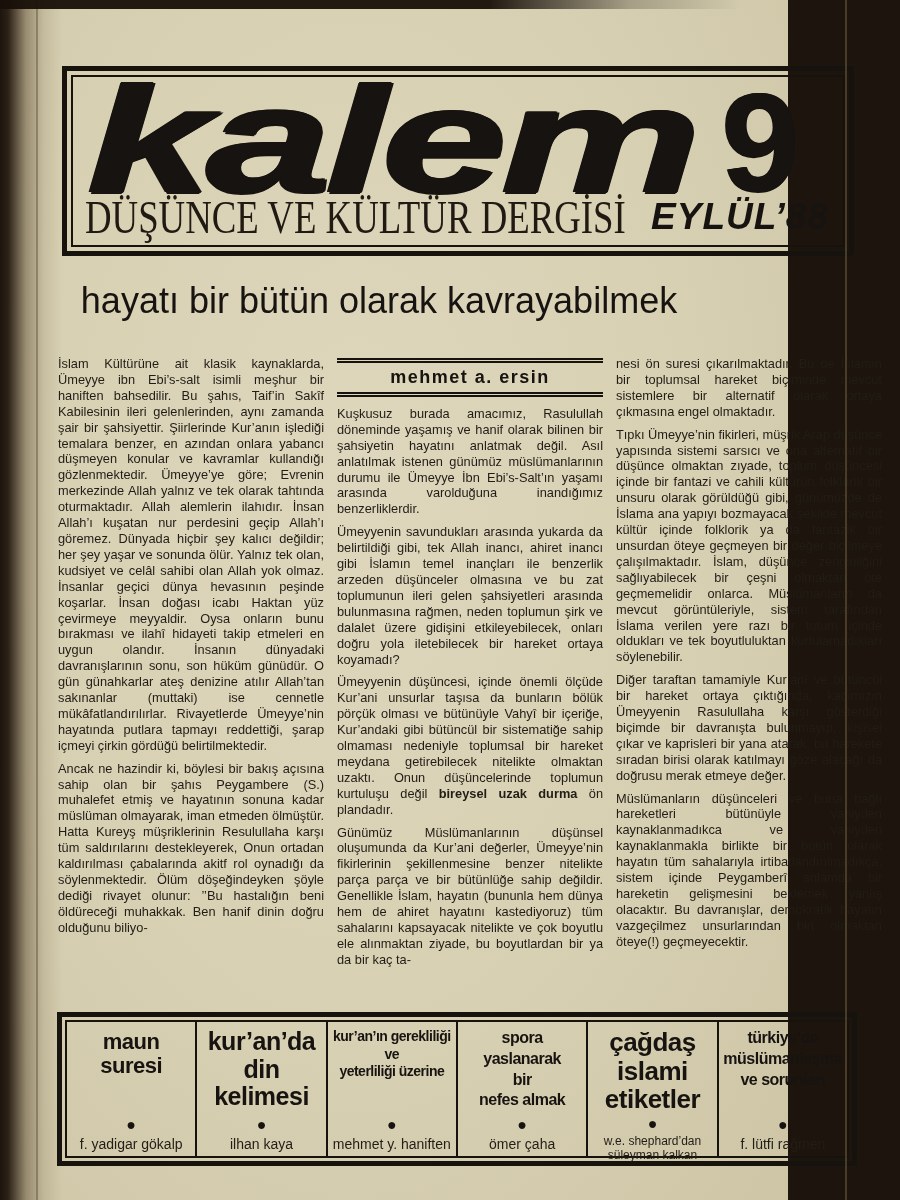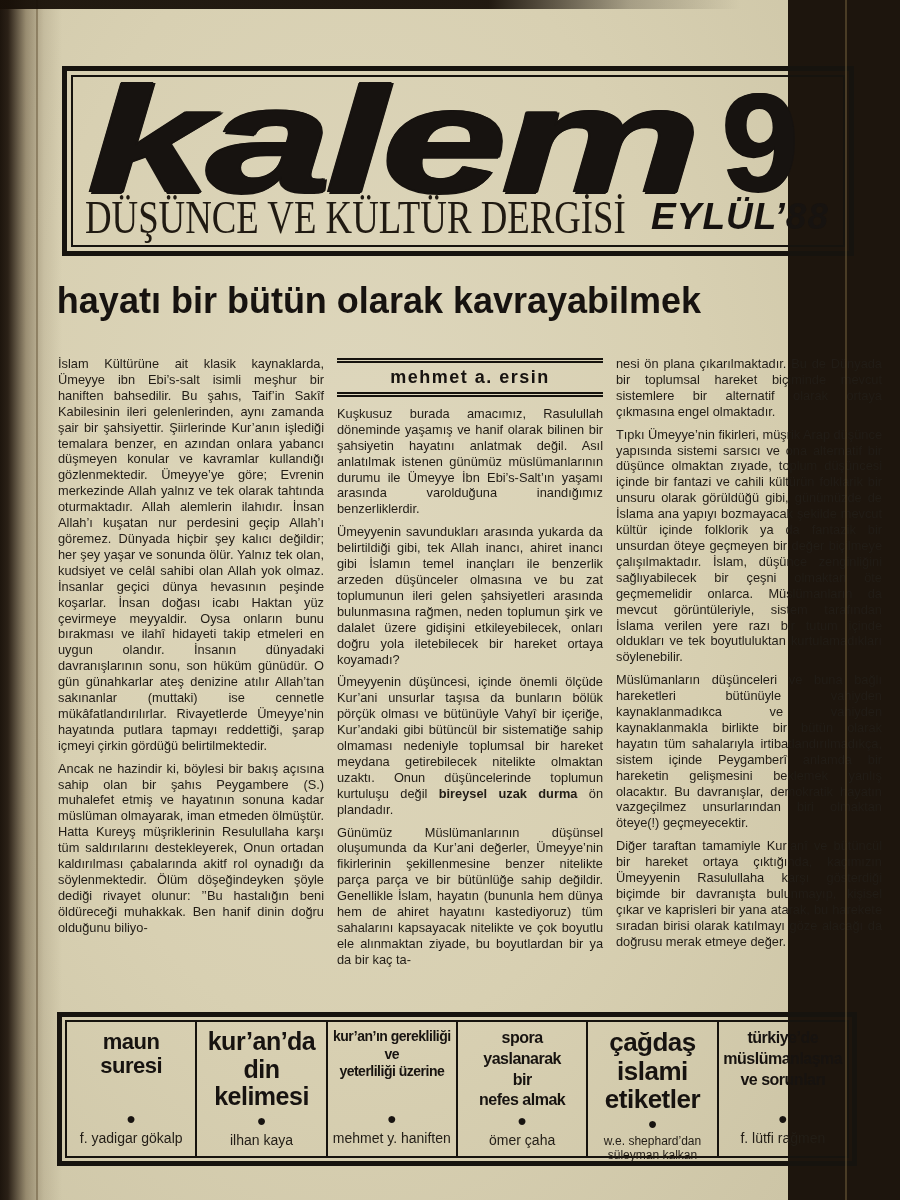--- a/index.html
+++ b/index.html
@@ -26,37 +26,37 @@
      text-shadow:1.5px 0 #171310,-1.5px 0 #171310,0 1.5px #171310,0 -1.5px #171310,1px 1px #171310,-1px -1px #171310;}
   .logo-number{position:absolute;right:44px;top:-4px;font-size:140px;line-height:140px;
      font-weight:bold;color:#171310;
      text-shadow:1px 0 #171310,-1px 0 #171310,0 1px #171310;}
   .logo-sub-title{position:absolute;left:12px;bottom:4px;font-family:"Liberation Serif","DejaVu Serif",serif;
      font-size:46px;line-height:1;color:#201a12;transform:scaleX(0.8);transform-origin:left bottom;white-space:nowrap;}
   .logo-sub-date{position:absolute;right:14px;bottom:10px;font-size:37px;line-height:1;
      font-weight:bold;letter-spacing:1px;color:#171310;font-style:italic;}
   
   .headline{position:absolute;left:0;right:30px;top:280px;text-align:center;
-     font-size:36px;font-weight:bold;letter-spacing:0;color:#171310;}
+     font-size:36px;font-weight:normal;letter-spacing:0;color:#171310;}
   
   .columns{position:absolute;left:58px;top:356px;width:824px;height:654px;
      display:flex;gap:13px;overflow:hidden;}
   .col{width:266px;flex:0 0 266px;text-align:justify;font-size:12.8px;line-height:15.9px;
      font-weight:500;color:#211c16;}
   .col p{margin:0 0 7px 0;}
   .author-box{border-top:5px double #16130e;border-bottom:5px double #16130e;
      padding:7px 0 6px 0;margin:2px 0 9px 0;text-align:center;
      font-size:18px;font-weight:bold;letter-spacing:1.5px;color:#171310;}
   .boldrun{font-weight:bold;}
   
   .toc{position:absolute;left:57px;top:1012px;width:800px;height:154px;
      border:5px solid #16130e;padding:3px;box-sizing:border-box;}
   .toc-inner{display:flex;width:100%;height:100%;border:2px solid #16130e;box-sizing:border-box;}
   .toc-cell{flex:1 1 0;display:flex;flex-direction:column;
-     padding:6px 3px 10px 3px;border-right:2px solid #16130e;text-align:center;box-sizing:border-box;}
+     padding:6px 3px 4px 3px;border-right:2px solid #16130e;text-align:center;box-sizing:border-box;}
   .toc-cell:last-child{border-right:none;}
   .toc-title{font-weight:bold;white-space:pre-line;line-height:1.1;letter-spacing:-0.5px;color:#171310;}
   .c0 .toc-title{font-size:22px;margin-top:2px;}
   .c1 .toc-title{font-size:25px;}
   .c2 .toc-title{font-size:14px;line-height:1.25;}
   .c3 .toc-title{font-size:16px;line-height:1.3;}
   .c4 .toc-title{font-size:26px;}
   .c5 .toc-title{font-size:16px;line-height:1.3;}
   .toc-spacer{flex:1 1 auto;}
   .toc-bullet{font-size:16px;line-height:1;margin:2px 0 3px 0;color:#171310;}
@@ -85,24 +85,24 @@
       <p>Ancak ne hazindir ki, böylesi bir bakış açısına sahip olan bir şahıs Peygambere (S.) muhalefet etmiş ve hayatının sonuna kadar müslüman olmayarak, iman etmeden ölmüştür. Hatta Kureyş müşriklerinin Resulullaha karşı tüm saldırılarını destekleyerek, Onun ortadan kaldırılması çabalarında akitf rol oynadığı da söylenmektedir. Ölüm döşeğindeyken şöyle dediği rivayet olunur: ’’Bu hastalığın beni öldüreceği muhakkak. Ben hanif dinin doğru olduğunu biliyo-</p>
     </div>
     <div class="col">
       <div class="author-box">mehmet a. ersin</div>
       <p>Kuşkusuz burada amacımız, Rasulullah döneminde yaşamış ve hanif olarak bilinen bir şahsiyetin hayatını anlatmak değil. Asıl anlatılmak istenen günümüz müslümanlarının durumu ile Ümeyye İbn Ebi’s-Salt’ın yaşamı arasında varolduğuna inandığımız benzerliklerdir.</p>
       <p>Ümeyyenin savundukları arasında yukarda da belirtildiği gibi, tek Allah inancı, ahiret inancı gibi İslamın temel inançları ile benzerlik arzeden düşünceler olmasına ve bu zat toplumunun ileri gelen şahsiyetleri arasında bulunmasına rağmen, neden toplumun şirk ve dalalet üzere gidişini etkileyebilecek, onları doğru yola iletebilecek bir hareket ortaya koyamadı?</p>
       <p><span>Ümeyyenin düşüncesi, içinde önemli ölçüde Kur’ani unsurlar taşısa da bunların bölük pörçük olması ve bütünüyle Vahyî bir içeriğe, Kur’andaki gibi bütüncül bir sistematiğe sahip olmaması nedeniyle toplumsal bir hareket meydana getirebilecek nitelikte olmaktan uzaktı. Onun düşüncelerinde toplumun kurtuluşu değil </span><span class="boldrun">bireysel uzak durma</span><span> ön plandadır.</span></p>
       <p>Günümüz Müslümanlarının düşünsel oluşumunda da Kur’ani değerler, Ümeyye’nin fikirlerinin şekillenmesine benzer nitelikte parça parça ve bir bütünlüğe sahip değildir. Genellikle İslam, hayatın (bununla hem dünya hem de ahiret hayatını kastediyoruz) tüm sahalarını kapsayacak nitelikte ve çok boyutlu ele alınmaktan ziyade, bu boyutlardan bir ya da bir kaç ta-</p>
     </div>
     <div class="col">
-      <p>nesi ön plana çıkarılmaktadır. Bu de Dünyada bir toplumsal hareket biçiminde mevcut sistemlere bir alternatif olarak ortaya çıkmasına engel olmaktadır.</p>
+      <p>nesi ön suresi çıkarılmaktadır. Bu de İslamın bir toplumsal hareket biçiminde mevcut sistemlere bir alternatif olarak ortaya çıkmasına engel olmaktadır.</p>
       <p>Tıpkı Ümeyye’nin fikirleri, müşrik Arap düşünce yapısında sistemi sarsıcı ve ona alternatif bir düşünce olmaktan zıyade, toplum düşüncesi içinde bir fantazi ve cahili kültürün folklarik bir unsuru olarak görüldüğü gibi, günümüzde de İslama ana yapıyı bozmayacak şekilde mevcut kültür içinde folklorik ya da fantazik bir unsurdan öteye geçmeyen bir değer biçilmeye çalışılmaktadır. İslam, düşünce zenginliğini sağlıyabilecek bir çeşni olmaktan öte geçmemelidir onlarca. Müslümanların da mevcut görüntüleriyle, sistem tarafından İslama verilen yere razı bir tutum içinde oldukları ve tek boyutluluktan kurtulamadıkları söylenebilir.</p>
+      <p>Diğer taraftan tamamiyle Kur’anî ve bütüncül bir hareket ortaya çıktığında, kaçımızın Ümeyyenin Rasulullaha karşı gösterdiği biçimde bir davranışta bulunmayıp, kişisel çıkar ve kaprisleri bir yana atarak, bu harekete sıradan birisi olarak katılmayı göze alacağı da doğrusu merak etmeye değer.</p>
       <p>Müslümanların düşünceleri ve buna bağlı hareketleri bütünüyle vahiyden kaynaklanmadıkca ve vahiyden kaynaklanmakla birlikte bir bütün olarak hayatın tüm sahalarıyla irtibatlandırılmadıkça, sistem içinde Peygamberî anlamda bir hareketin gelişmesini beklemek yanlış olacaktır. Bu davranışlar, demokratik hayatın vazgeçilmez unsurlarından biri olmaktan öteye(!) geçmeyecektir.</p>
-      <p>Diğer taraftan tamamiyle Kur’anî ve bütüncül bir hareket ortaya çıktığında, kaçımızın Ümeyyenin Rasulullaha karşı gösterdiği biçimde bir davranışta bulunmayıp, kişisel çıkar ve kaprisleri bir yana atarak, bu harekete sıradan birisi olarak katılmayı göze alacağı da doğrusu merak etmeye değer.</p>
     </div>
   </div>
 
   <div class="toc">
     <div class="toc-inner">
       <div class="toc-cell c0">
         <div class="toc-title">maun suresi</div>
         <div class="toc-spacer"></div>
         <div class="toc-bullet">●</div>
         <div class="toc-author">f. yadigar gökalp</div>

